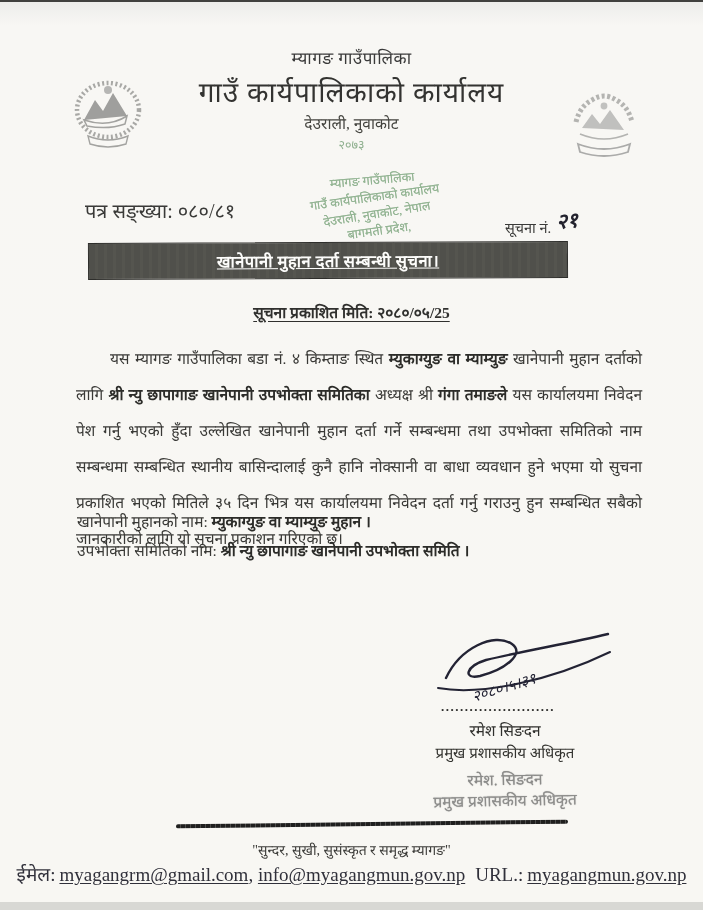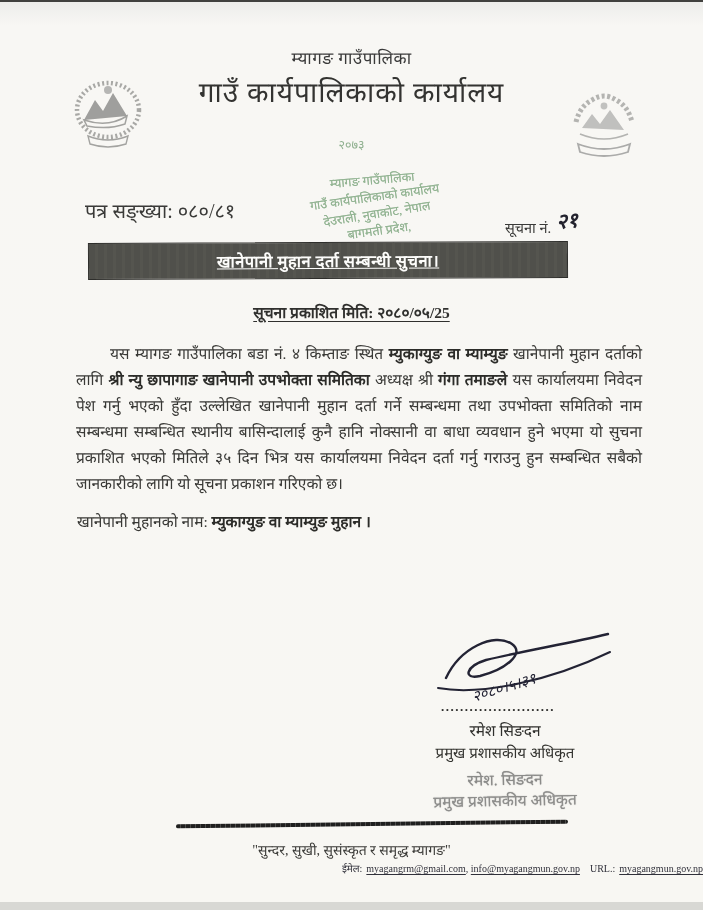--- a/index.html
+++ b/index.html
@@ -60,21 +60,21 @@
 
   .published-line {
     top:301px; left:0; width:100%; font-size:15.5px; font-weight:bold;
     color:#30302e;
   }
   .published-line span { text-decoration:underline; text-underline-offset:3px; }
 
   
   .body-par {
     top:341px; left:76px; width:566px;
-    font-size:15.5px; line-height:26px; text-align:justify;
+    font-size:15.5px; line-height:36px; text-align:justify;
     text-indent:34px; color:#393936;
   }
   .body-par .b { font-weight:bold; color:#2c2c29; }
 
   .details { top:508px; left:77px; width:540px; font-size:15.5px; line-height:28.5px; color:#383835; }
   .details .b { font-weight:bold; color:#2c2c29; }
 
   
   .signature-svg { top:626px; left:432px; width:190px; height:84px; }
   .dots-line { top:699px; left:441px; width:130px; font-size:13px; font-weight:bold;
@@ -86,21 +86,21 @@
   .sig-stamp-title { top:789px; left:375px; width:260px; font-size:15.5px; color:#8e8e8c;
     transform:rotate(-1.2deg); text-shadow:0 0 1px rgba(130,130,130,.8); }
 
   
   .footer-divider {
     top:822px; left:176px; width:392px; height:3.5px;
     background:repeating-linear-gradient(90deg,#1f1f1e 0 4px,#4b4b49 4px 5px);
     transform:rotate(-0.7deg); border-radius:2px;
   }
   .footer-motto { top:840px; left:0; width:100%; font-size:14px; color:#3b3b38; }
-  .footer-contact { top:861px; left:0; width:100%; font-size:10px; color:#30303a;text-align:right; }
+  .footer-contact { top:861px; left:0; width:100%; font-size:19px; color:#30303a; }
   .footer-contact .lbl { margin-right:4px; }
   .footer-contact .link { text-decoration:underline; text-underline-offset:2px; }
   .footer-contact .gap { display:inline-block; width:10px; }
 </style>
 </head>
 <body>
 
 <div class="page">
   <div class="scan-top-edge"></div>
 
@@ -115,20 +115,21 @@
   <svg class="abs emblem-right" viewBox="0 0 76 80">
     <path d="M10 34 Q14 18 26 12 Q38 4 50 12 Q62 18 66 34" fill="none" stroke="#a2a2a0" stroke-width="5" stroke-dasharray="3 2.5" opacity="0.8"></path>
     <path d="M16 40 L26 26 L34 36 L44 22 L58 42 Z" fill="#a8a8a6" opacity="0.7"></path>
     <path d="M14 46 Q38 56 62 46" fill="none" stroke="#a2a2a0" stroke-width="1.6" opacity="0.8"></path>
     <path d="M12 56 Q38 66 64 56 L62 64 Q38 72 14 64 Z" fill="none" stroke="#9e9e9c" stroke-width="1.8" opacity="0.85"></path>
     <circle cx="38" cy="18" r="3.4" fill="#aaaaa8" opacity="0.7"></circle>
   </svg>
 
   <div class="abs center lh-municipality">म्यागङ गाउँपालिका</div>
   <div class="abs center lh-office">गाउँ कार्यपालिकाको कार्यालय</div>
+  <div class="abs center lh-address">देउराली, नुवाकोट</div>
   <div class="abs center lh-stamp-year">२०७३</div>
 
   <div class="abs stamp-block">
     <div>म्यागङ गाउँपालिका</div>
     <div>गाउँ कार्यपालिकाको कार्यालय</div>
     <div>देउराली, नुवाकोट, नेपाल</div>
     <div>बागमती प्रदेश,</div>
     <div>२०७३</div>
   </div>
 
@@ -141,20 +142,21 @@
   </div>
 
   <div class="abs center published-line">
     <span>सूचना प्रकाशित मिति: २०८०/०५/25</span>
   </div>
 
   <div class="abs body-par"><span>यस म्यागङ गाउँपालिका बडा नं. ४ किम्ताङ स्थित </span><span class="b">म्युकाग्युङ वा म्याम्युङ</span><span> खानेपानी मुहान दर्ताको लागि </span><span class="b">श्री न्यु छापागाङ खानेपानी उपभोक्ता समितिका</span><span> अध्यक्ष श्री </span><span class="b">गंगा तमाङले</span><span> यस कार्यालयमा निवेदन पेश गर्नु भएको हुँदा उल्लेखित खानेपानी मुहान दर्ता गर्ने सम्बन्धमा तथा उपभोक्ता समितिको नाम सम्बन्धमा सम्बन्धित स्थानीय बासिन्दालाई कुनै हानि नोक्सानी वा बाधा व्यवधान हुने भएमा यो सुचना प्रकाशित भएको मितिले ३५ दिन भित्र यस कार्यालयमा निवेदन दर्ता गर्नु गराउनु हुन सम्बन्धित सबैको जानकारीको लागि यो सूचना प्रकाशन गरिएको छ।</span></div>
 
   <div class="abs details">
     <div><span>खानेपानी मुहानको नाम: </span><span class="b">म्युकाग्युङ वा म्याम्युङ मुहान ।</span></div>
+    <div><span>उपभोक्ता समितिको नाम: </span><span class="b">श्री न्यु छापागाङ खानेपानी उपभोक्ता समिति ।</span></div>
   </div>
 
   <svg class="abs signature-svg" viewBox="0 0 190 84">
     <path d="M14 52 C 28 22, 62 6, 80 18 C 94 28, 72 44, 48 50 C 30 54, 34 40, 54 34 C 96 24, 134 18, 176 8" fill="none" stroke="#232334" stroke-width="2.4" stroke-linecap="round"></path>
     <path d="M6 62 C 50 70, 120 54, 178 26" fill="none" stroke="#232334" stroke-width="2" stroke-linecap="round"></path>
     <text x="38" y="70" transform="rotate(-17 60 60)" font-size="15" font-style="italic" fill="#232334">२०८०।५।३१</text>
   </svg>
   <div class="abs dots-line">........................</div>
   <div class="abs center sig-name">रमेश सिङदन</div>
   <div class="abs center sig-title">प्रमुख प्रशासकीय अधिकृत</div>

